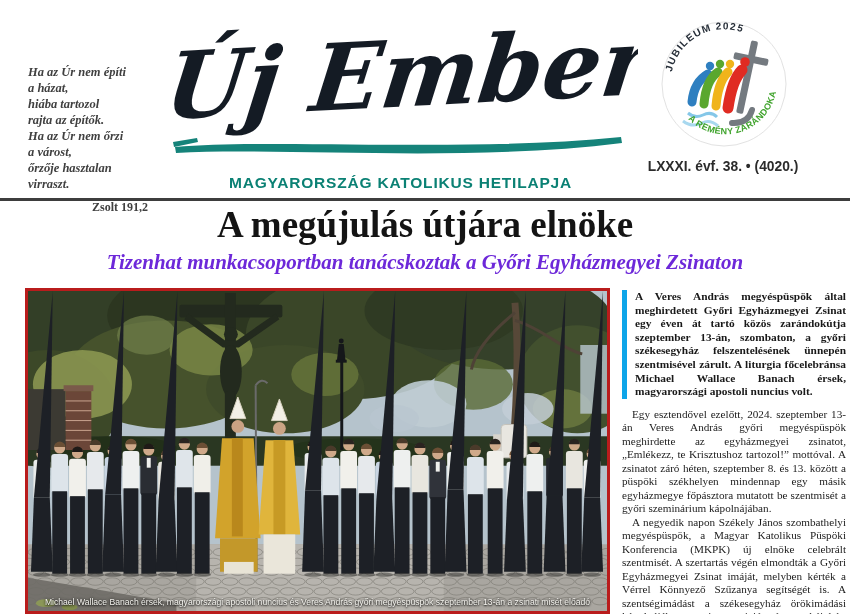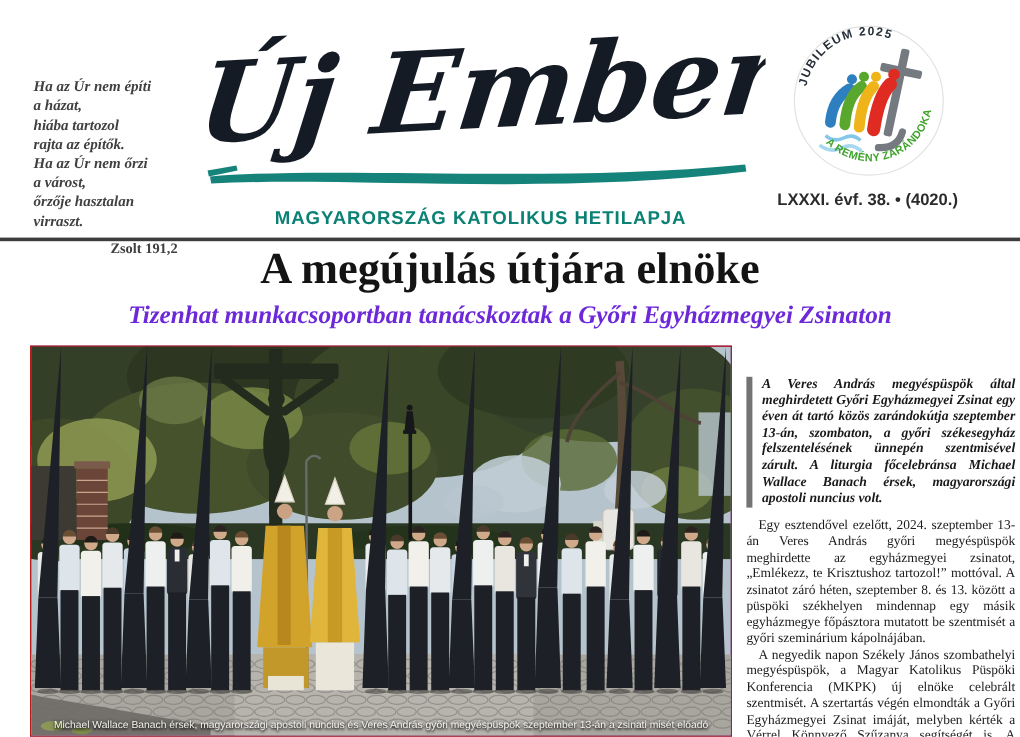--- a/index.html
+++ b/index.html
@@ -24,33 +24,33 @@
   .badge-wrap{left:658px;top:20px;width:134px;height:140px;}
   .rule{left:0;top:198px;width:850px;height:3px;background:#3d3d3d;}
 
   
   .headline{left:0;top:204px;width:850px;text-align:center;font-weight:bold;
             font-size:37px;line-height:42px;color:#141414;}
   .subheadline{left:0;top:250px;width:850px;text-align:center;font-style:italic;
                font-weight:600;font-size:21px;color:#6d28d9;}
 
   
-  .photo{left:25px;top:288px;width:585px;height:326px;border:1px solid #b91c1c;
-         box-sizing:border-box;background:#701a75;}
+  .photo{left:25px;top:288px;width:585px;height:326px;border:3px solid #b91c1c;
+         box-sizing:border-box;background:#a16207;}
   .photo svg{display:block;width:100%;height:100%;}
   .caption{position:absolute;left:0;bottom:3px;width:100%;text-align:center;
            font-family:"Liberation Sans","DejaVu Sans",sans-serif;
            font-size:8.6px;line-height:11px;color:#f5f4ef;
            text-shadow:0 1px 2px rgba(0,0,0,.85),0 0 3px rgba(0,0,0,.6);}
 
   
   .col{left:622px;top:290px;width:224px;}
-  .lead{border-left:5px solid #737373;padding-left:8px;margin-bottom:9px;
-        font-style:italic;font-weight:bold;font-size:11.4px;line-height:13.6px;
-        text-align:justify;color:#191919;margin-top:24px;}
+  .lead{border-left:5px solid #0ea5e9;padding-left:8px;margin-bottom:9px;
+        font-weight:bold;font-size:11.4px;line-height:13.6px;
+        text-align:justify;color:#191919;}
   .body-text p{margin:0;text-indent:10px;font-size:11.2px;line-height:13.5px;
                text-align:justify;color:#1b1b1b;}
 </style>
 </head>
 <body>
 
 <div class="abs quote">
   <div>Ha az Úr nem építi</div>
   <div>a házat,</div>
   <div>hiába tartozol</div>

